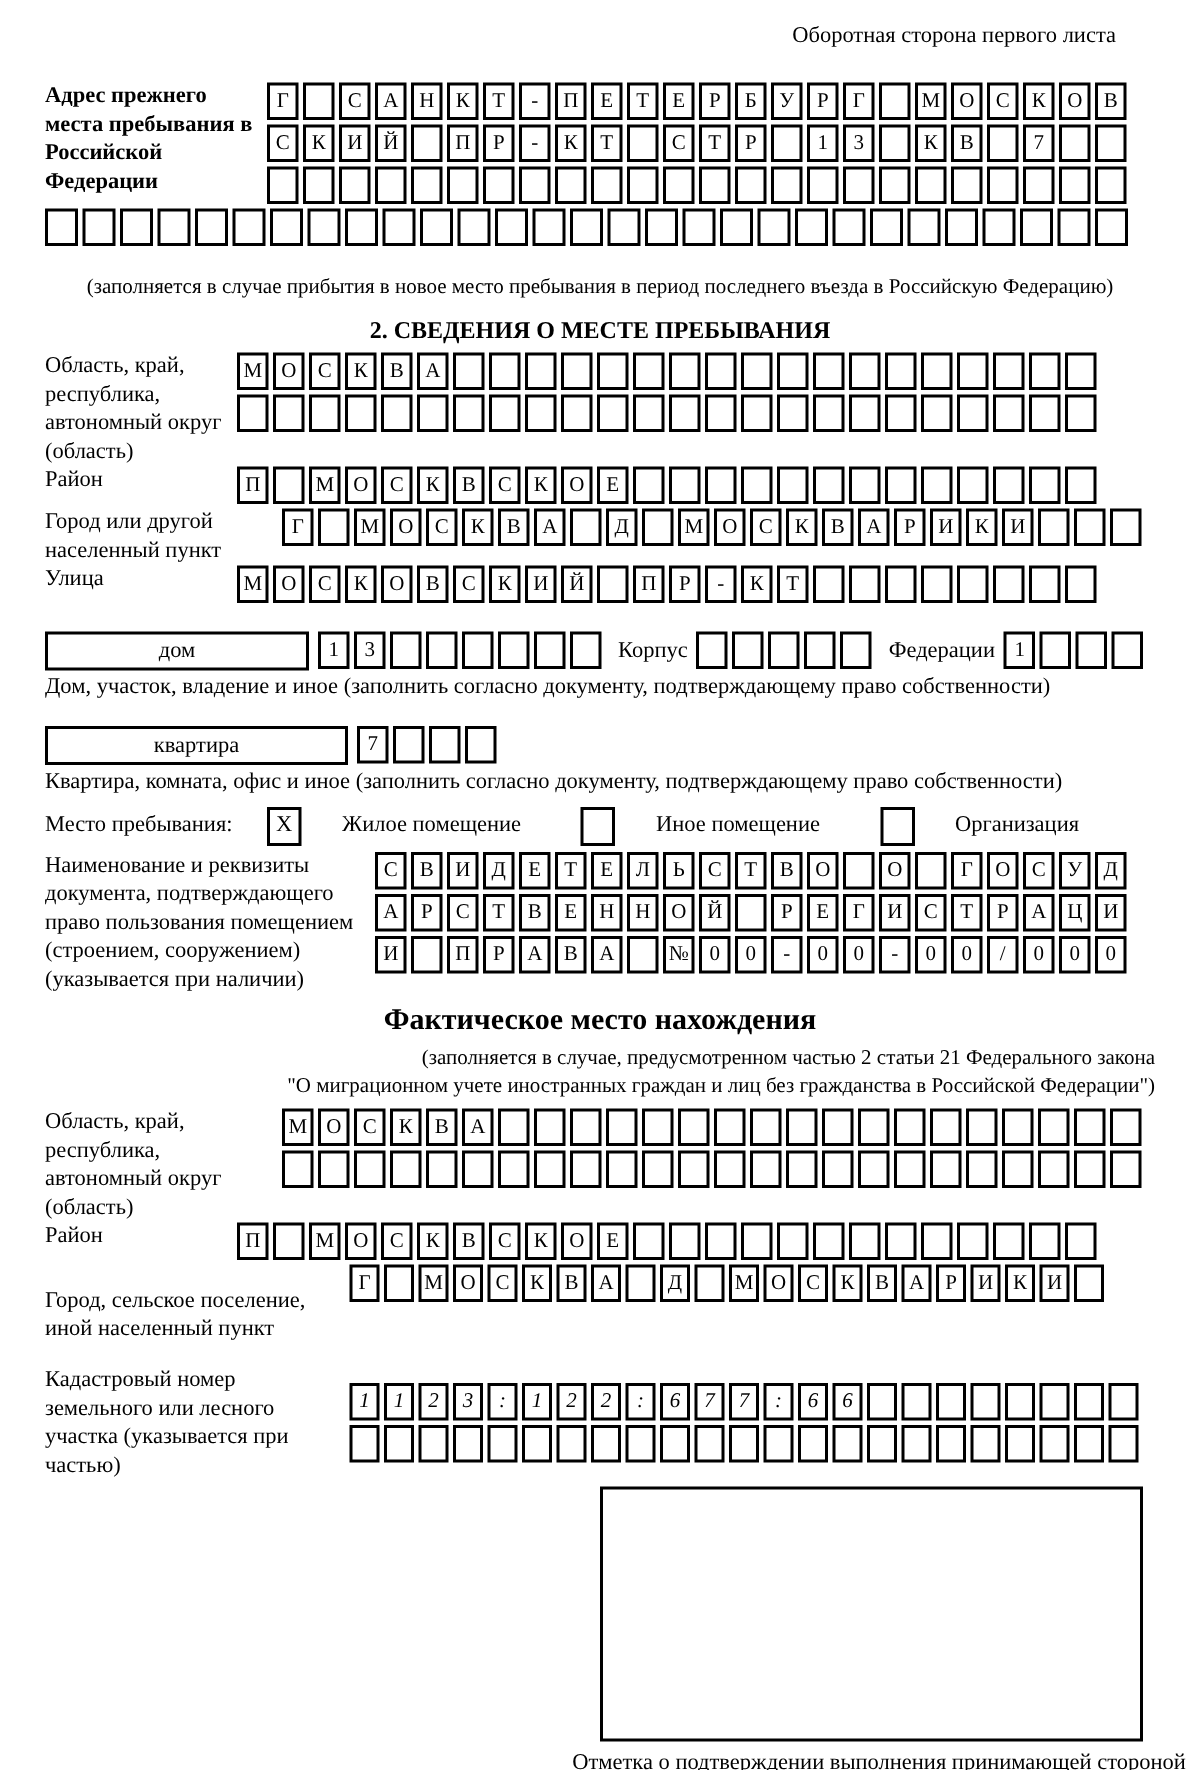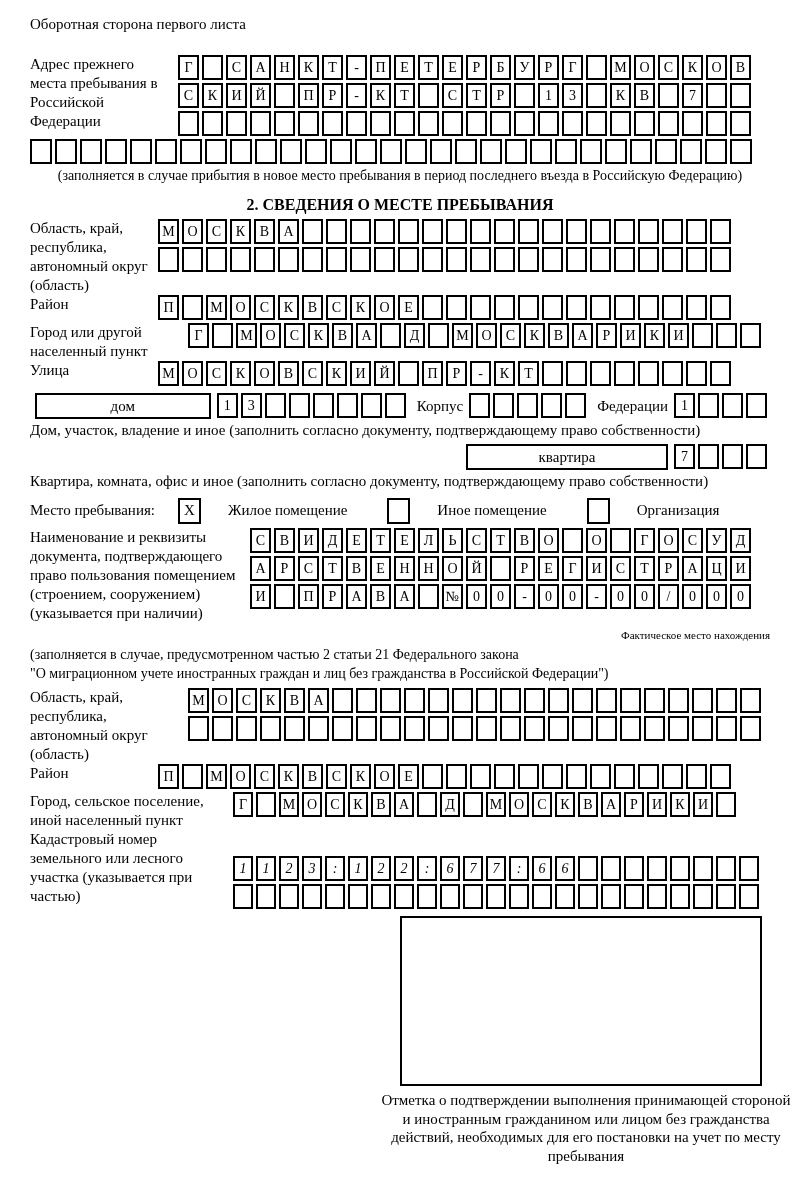--- a/index.html
+++ b/index.html
@@ -6,66 +6,66 @@
   html,body { background:#fff; }
   body {
     width:800px; height:1180px;
     color:#000;
     font-family:"Liberation Serif","DejaVu Serif",serif;
     font-size:15px;
     overflow:hidden;
   }
   .page { width:800px; height:1180px; padding:16px 30px 8px 30px; position:relative; }
 
-  .header-note { padding-right:26px; font-size:15px; }
+  .header-note { text-align:right; padding-right:26px; font-size:15px; }
 
   
   .field { display:flex; align-items:flex-start; }
   .flabel { flex:0 0 auto; line-height:19px; margin-right:8px; }
-  .w140 { width:140px; } .w120 { width:120px; } .w150 { width:150px; }
-  .w212 { width:212px; } .w195 { width:195px; }
+  .w140 { width:140px;font-weight:bold; } .w120 { width:120px; } .w150 { width:150px; }
+  .w212 { width:212px; } .w195 { width:195px;margin-top:15px; }
 
   .rows { flex:1 1 auto; }
   .cellrow { white-space:nowrap; height:28px; line-height:0; }
   .cell {
     display:inline-flex; align-items:center; justify-content:center;
     width:21px; height:25px; border:2px solid #000; margin-right:3px;
     font-size:14px; line-height:1; vertical-align:top;
   }
   .tight .cell { width:20px; }
   .wide .cell { width:22px; }
   .cellrow.inline { display:inline-block; height:25px; vertical-align:top; }
 
   .f-prev { margin-top:22px; }
   .fullrow { margin-top:0; }
-  .caption-center { text-align:center; font-size:14px; margin-top:1px; }
+  .caption-center { text-align:center; font-size:14px; margin-top:17px; }
   .section-title { text-align:center; font-weight:bold; font-size:16px; margin-top:12px; margin-bottom:5px; }
 
-  .domrow { display:flex; align-items:flex-start; margin-top:4px; height:28px;justify-content:flex-end; }
+  .domrow { display:flex; align-items:flex-start; margin-top:16px; height:28px; }
   .labelbox {
     height:26px; border:2px solid #000; display:flex; align-items:center;
     justify-content:center; font-size:15px; margin-right:6px;
   }
   .dombox { width:176px; }
   .kvbox  { width:202px; }
   .inline-label { line-height:26px; margin:0 6px 0 8px; }
   .note-line { font-size:15px; line-height:19px; }
 
   .checkline { margin-top:6px; height:27px; display:flex; align-items:center;gap:16px; }
   .checkbox {
     display:inline-flex; width:23px; height:26px; border:2px solid #000;
     align-items:center; justify-content:center; font-size:15px;
     margin:0 11px 0 24px; flex:0 0 auto;
   }
   .checkbox.first { margin-left:7px; }
   .check-note { font-size:14px; margin-left:238px; margin-top:1px; }
 
   .f-doc { margin-top:4px; }
-  .fact-title { text-align:right; font-weight:normal; font-size:11px; margin-top:6px; margin-bottom:4px; }
-  .fact-note { text-align:left; font-size:14px; line-height:19px; }
+  .fact-title { text-align:center; font-weight:bold; font-size:20px; margin-top:6px; margin-bottom:4px; }
+  .fact-note { text-align:right; font-size:14px; line-height:19px; }
   .f-region3 { margin-top:5px; }
   .rows-offset { margin-top:26px;font-style:italic; }
 
   .stamp-box { margin-left:370px; width:362px; height:170px; border:2px solid #000; margin-top:4px; }
   .stamp-caption {
     margin-left:350px; width:412px; text-align:center;
     font-size:15px; line-height:18.5px; margin-top:5px;
   }
 </style>
 </head>

